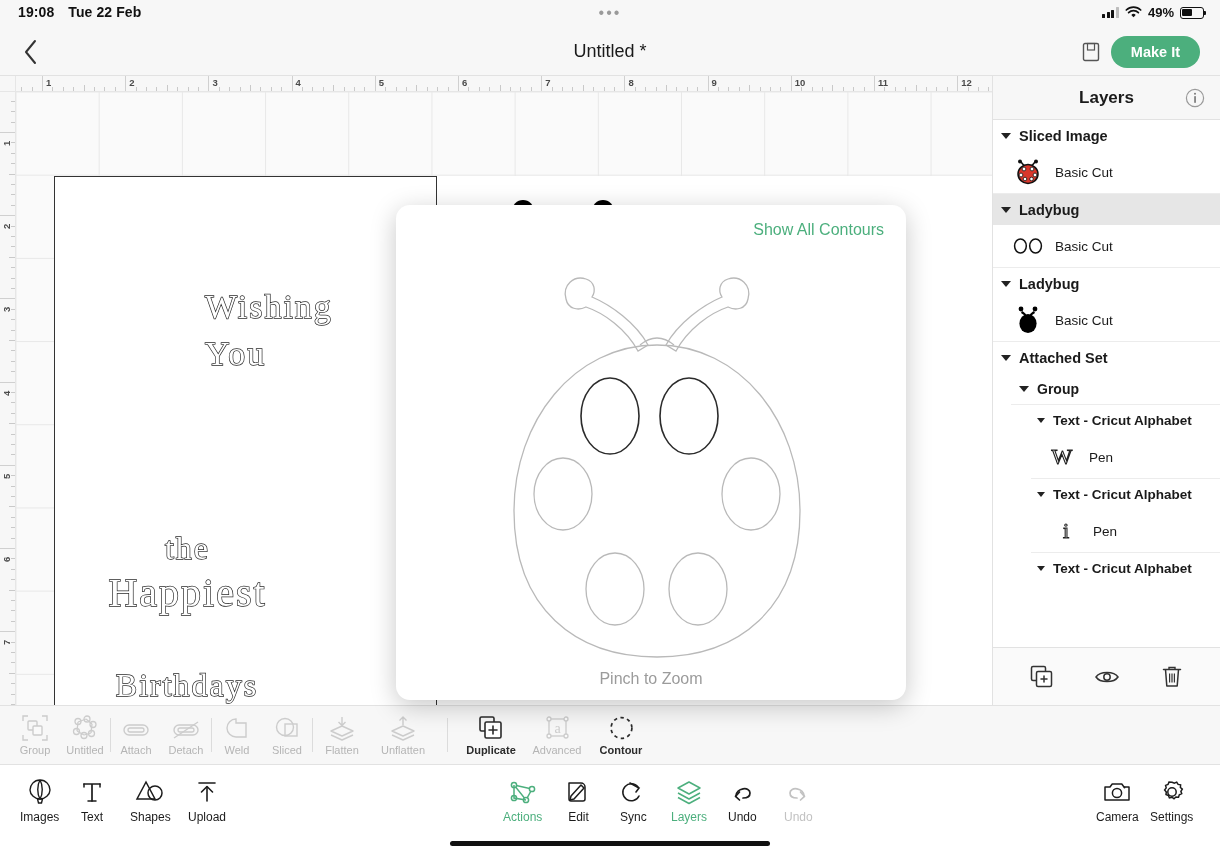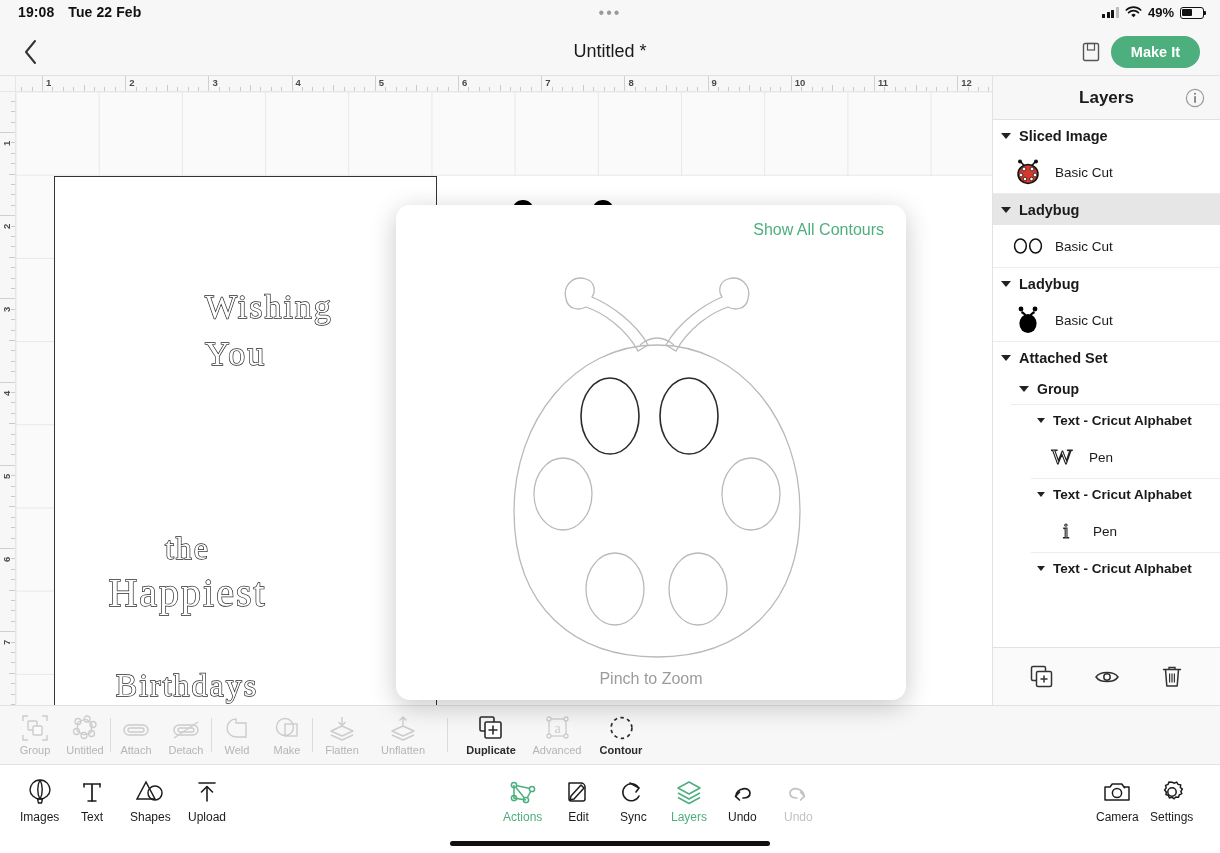--- a/index.html
+++ b/index.html
@@ -626,21 +626,21 @@
       <span class="tlabel">Weld</span>
     </div>
 
     <div class="tool">
       <span class="ticon">
         <svg width="28" height="26" viewBox="0 0 28 26">
           <circle cx="12" cy="12" r="8.5" stroke="#ccc" stroke-width="1.4" fill="none"></circle>
           <rect x="12" y="9" width="12" height="12" stroke="#ccc" stroke-width="1.4" fill="none"></rect>
         </svg>
       </span>
-      <span class="tlabel">Make</span>
+      <span class="tlabel">Sliced</span>
     </div>
 
     <div class="vsep"></div>
 
     <div class="tool" style="width:58px">
       <span class="ticon">
         <svg width="28" height="26" viewBox="0 0 28 26">
           <g stroke="#ccc" stroke-width="1.4" fill="none" stroke-linejoin="round">
             <path d="M14 2 v8 M10.5 7 L14 10.5 L17.5 7"></path>
             <path d="M14 11 L25 16 L14 21 L3 16 Z"></path>

